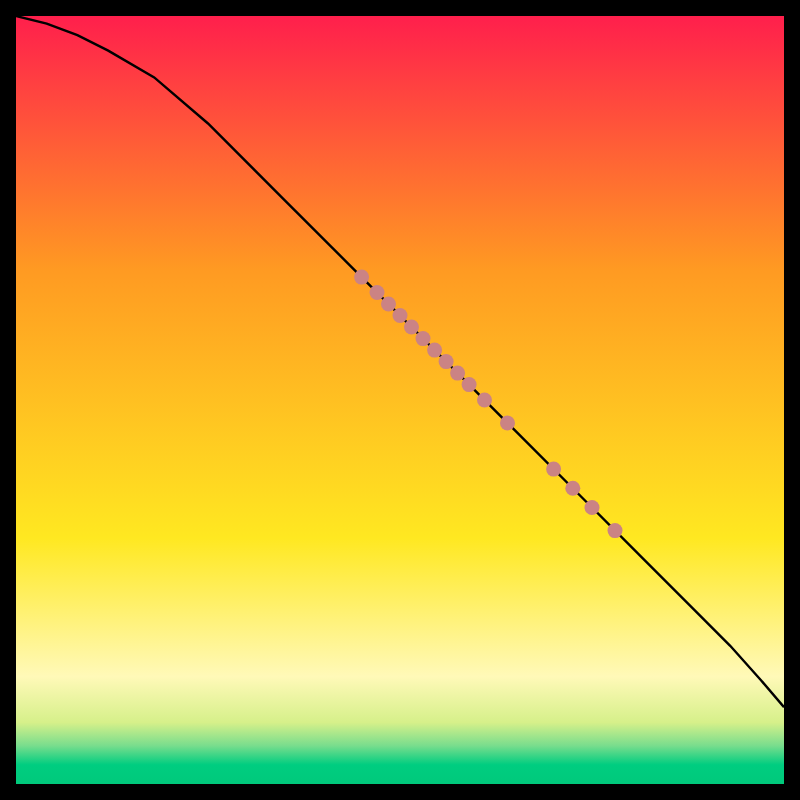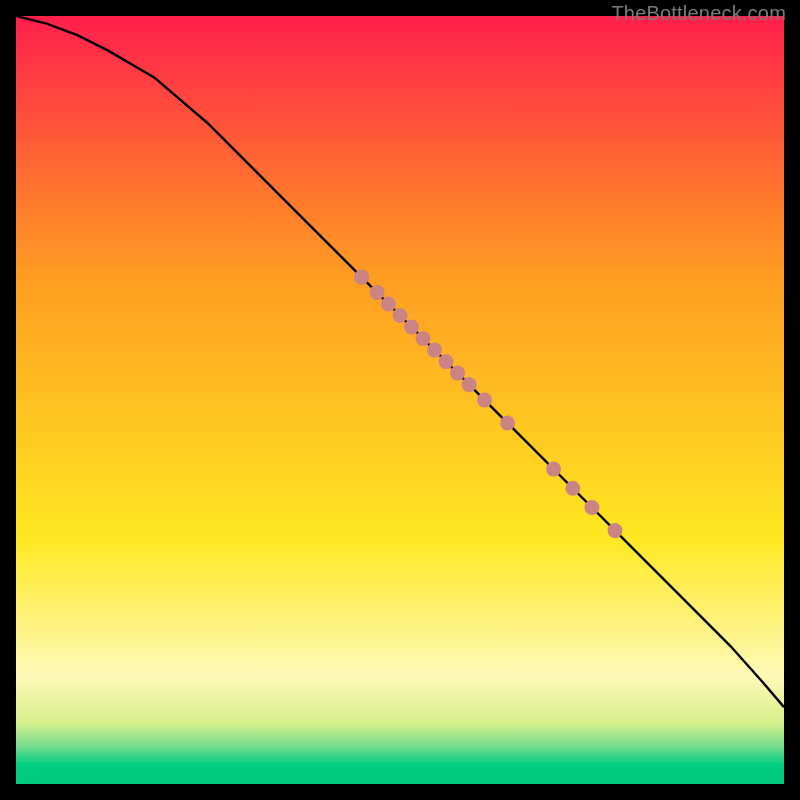--- a/index.html
+++ b/index.html
@@ -74,14 +74,13 @@
           <circle cx="453.1" cy="368.6" r="7.5" fill="#cb8384"></circle>
           <circle cx="468.5" cy="384.0" r="7.5" fill="#cb8384"></circle>
           <circle cx="491.5" cy="407.0" r="7.5" fill="#cb8384"></circle>
           <circle cx="537.6" cy="453.1" r="7.5" fill="#cb8384"></circle>
           <circle cx="556.8" cy="472.3" r="7.5" fill="#cb8384"></circle>
           <circle cx="576.0" cy="491.5" r="7.5" fill="#cb8384"></circle>
           <circle cx="599.0" cy="514.6" r="7.5" fill="#cb8384"></circle>
         </g>
     </svg>
   </div>
-  <div class="watermark">TheBottleneck.com</div>
 </div>
 
 </body></html>

